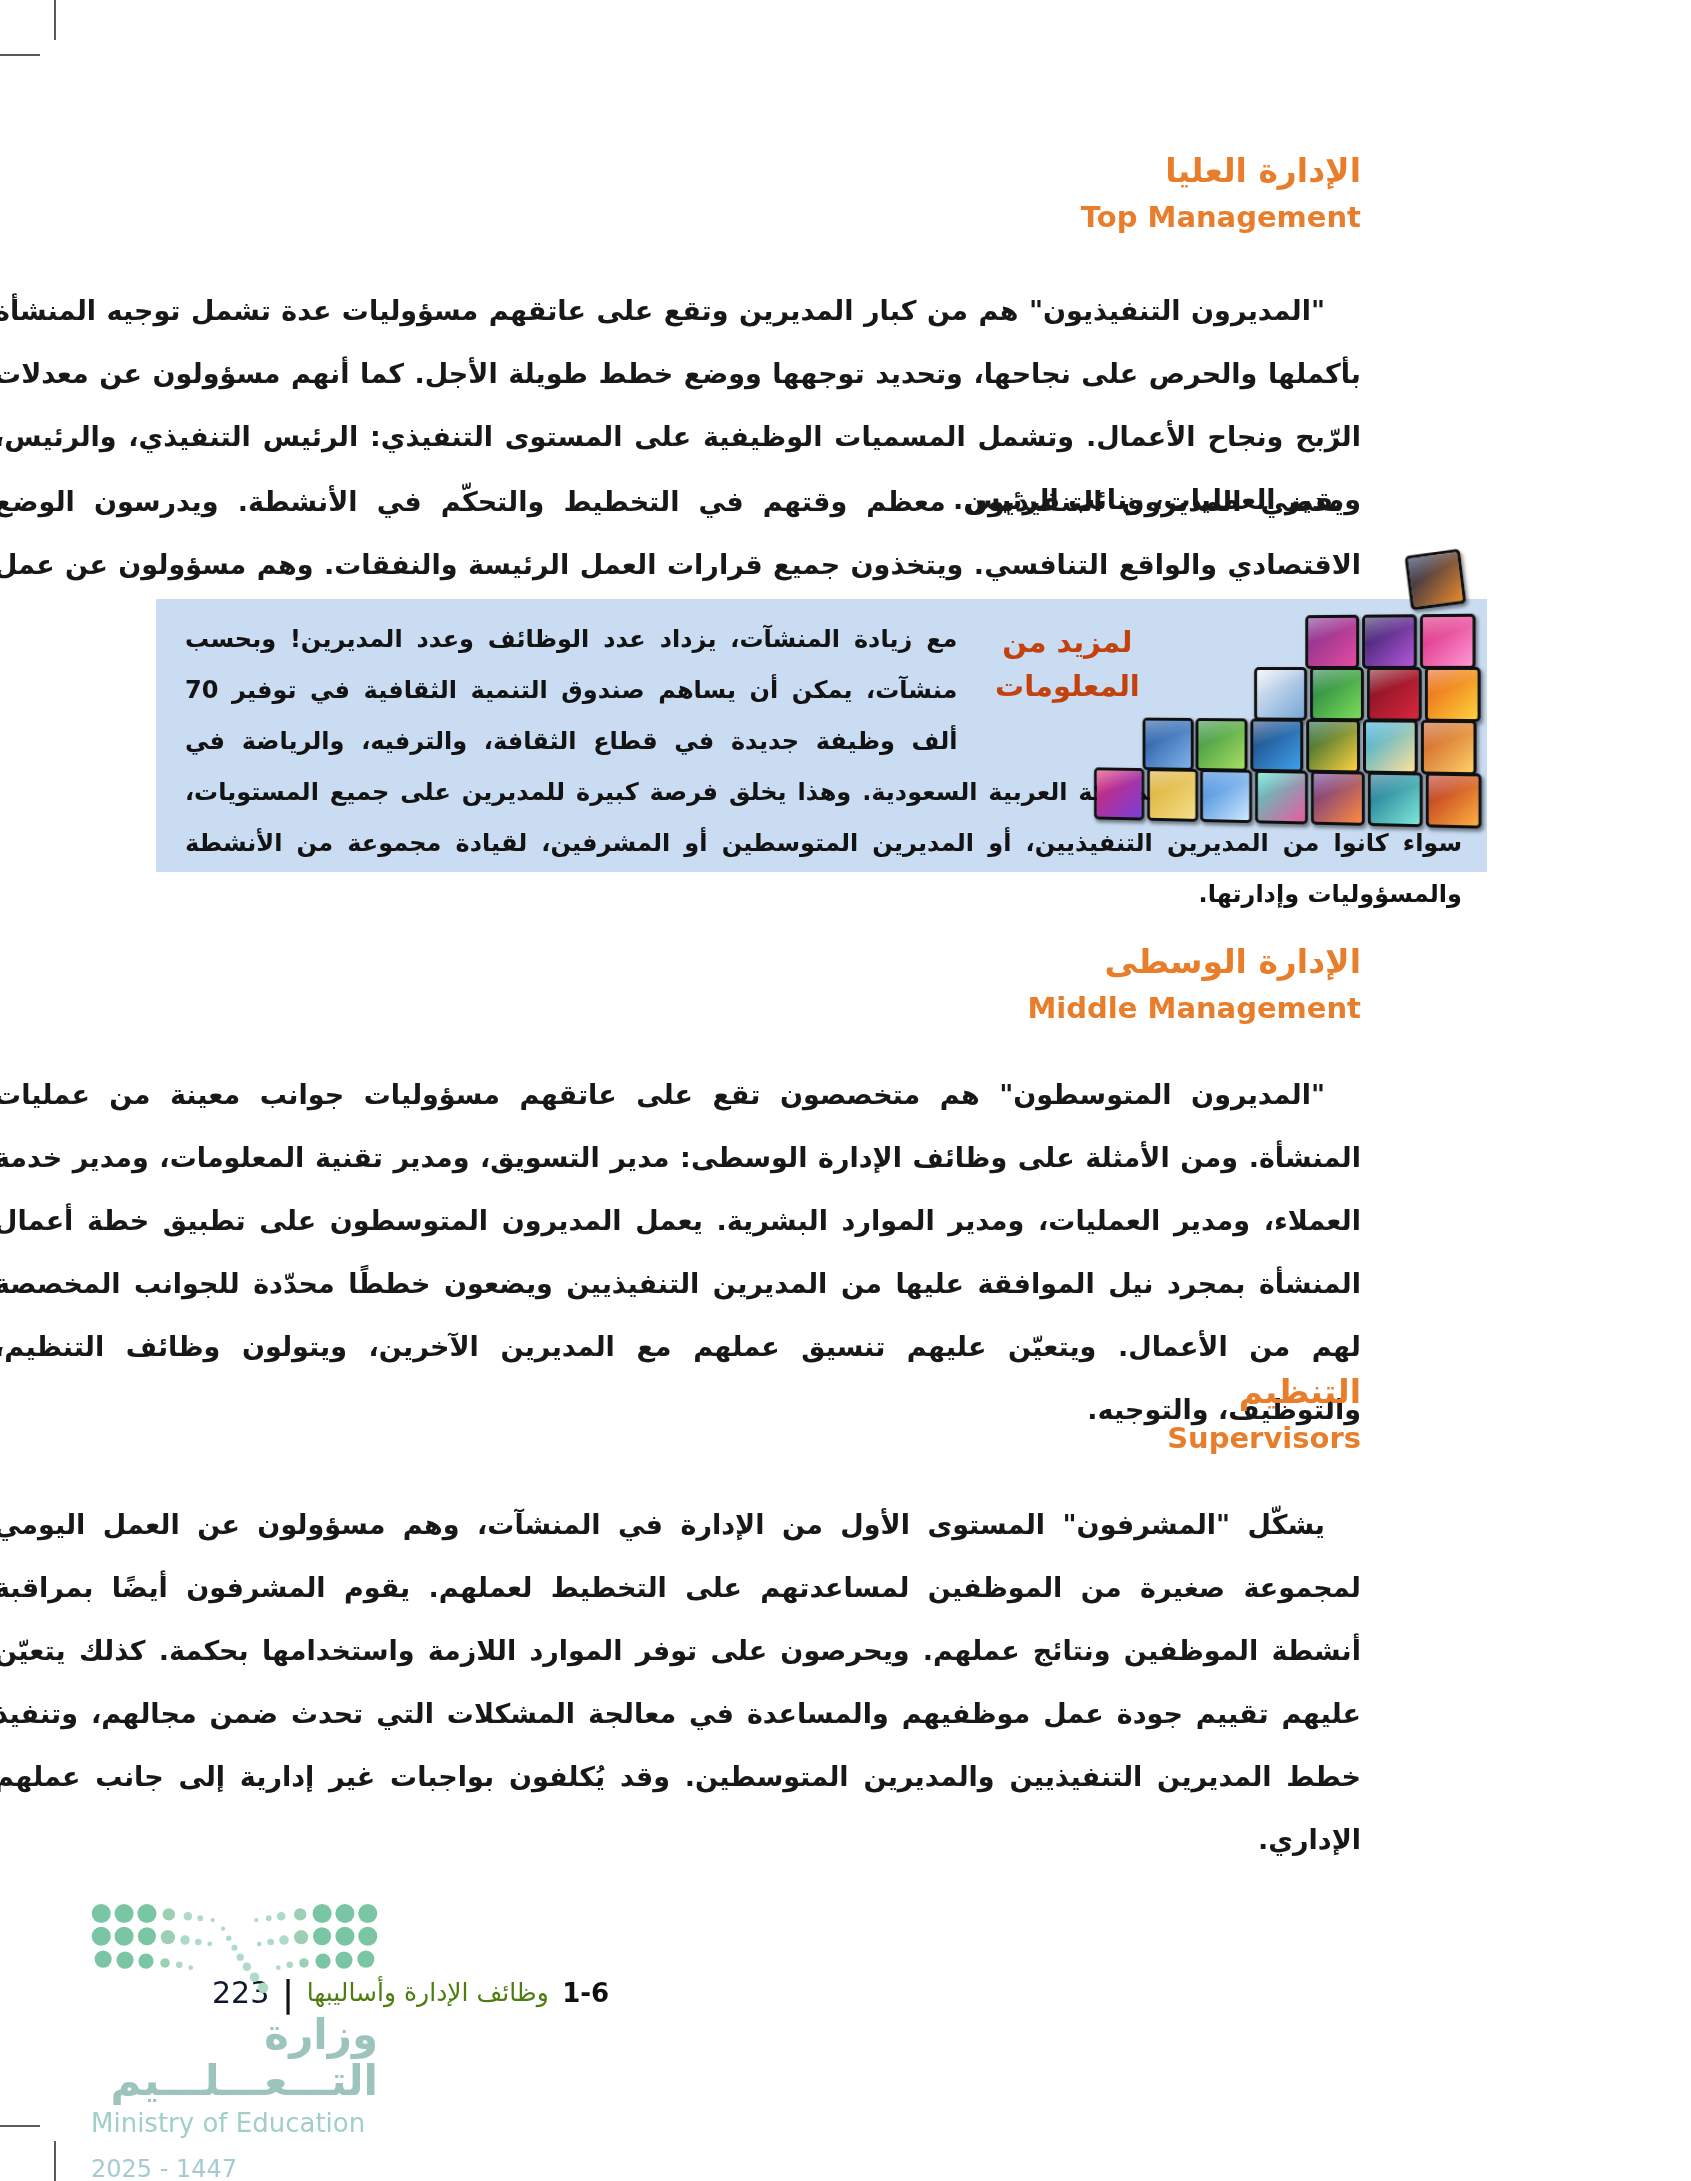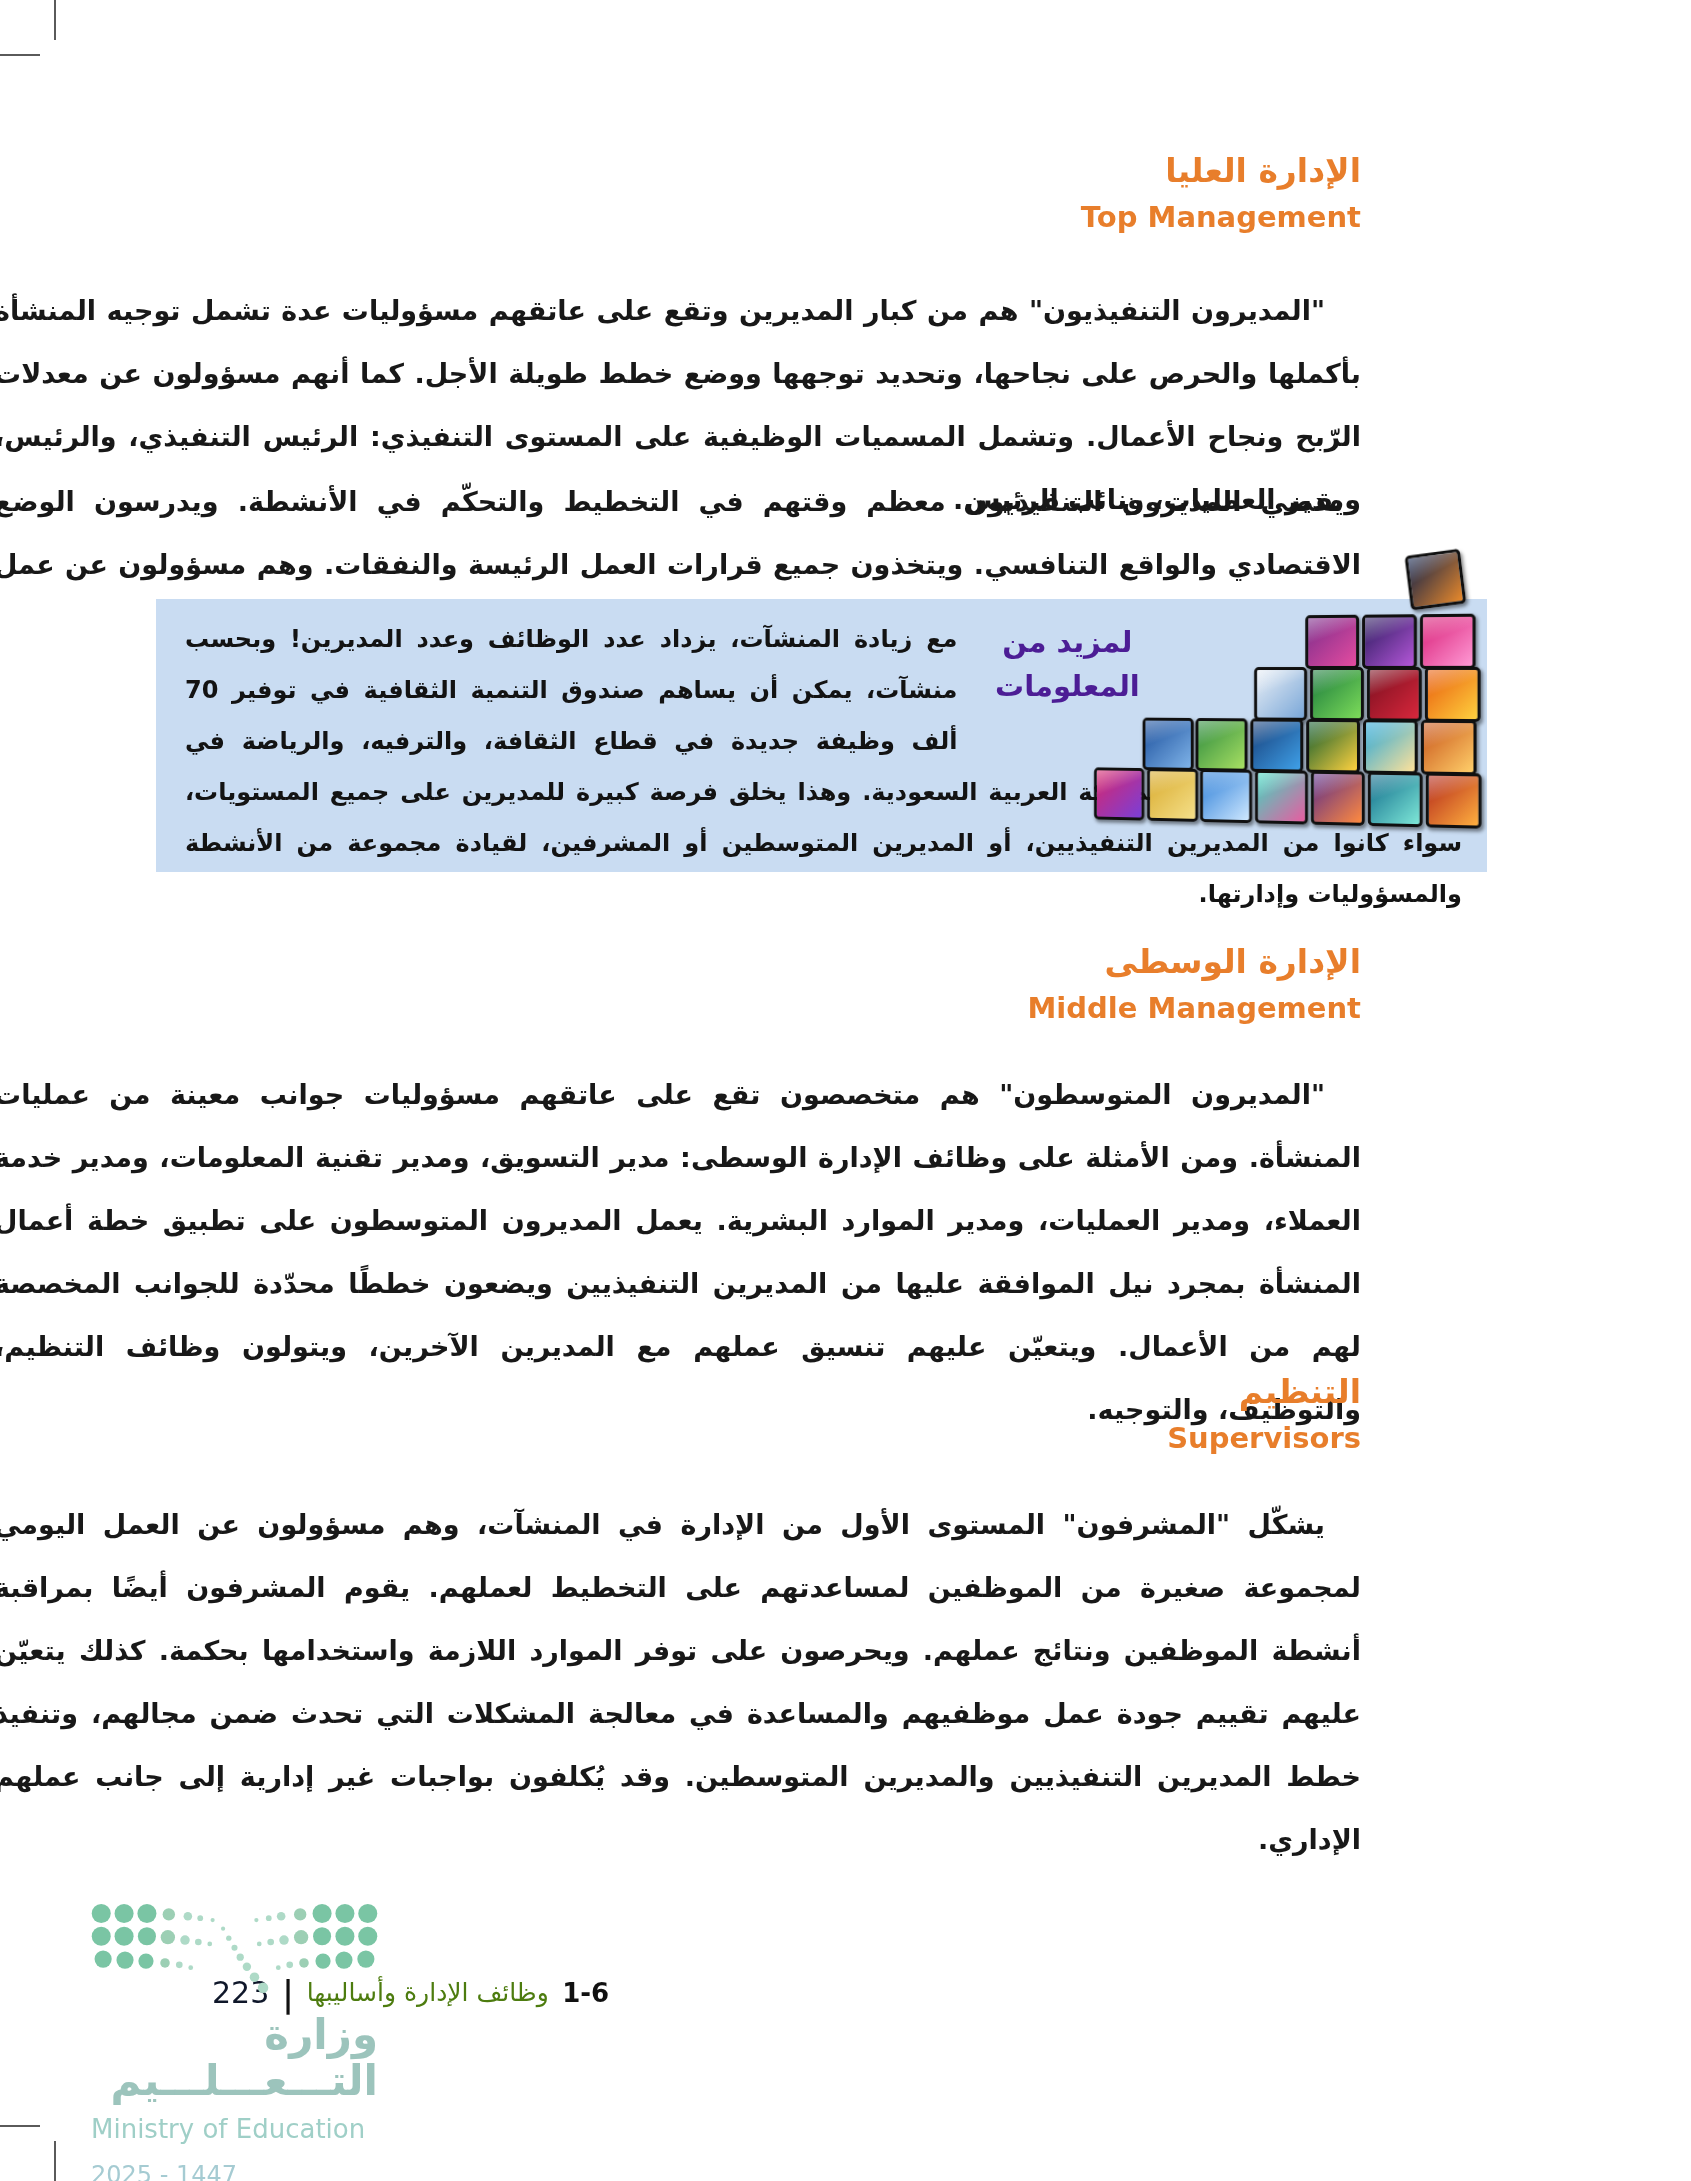--- a/index.html
+++ b/index.html
@@ -18,21 +18,21 @@
   .para{position:absolute;right:163px;width:1367px;direction:rtl;text-align:justify;
         color:#181818;font-size:27px;font-weight:700;line-height:63px;}
   .para.indent{text-indent:36px;}
   .para.small-indent{text-indent:17px;}
 
   
   #info-box{position:absolute;left:156px;top:599px;width:1331px;height:273px;
             background:#C9DCF2;direction:rtl;padding:15.3px 25px 9.6px 29px;box-sizing:border-box;}
   #info-box .box-text{color:#131313;font-size:24px;font-weight:700;line-height:51px;text-align:justify;}
   .box-label{float:right;width:186px;margin:5.7px 5.7px 9.6px 17px;text-align:center;
-             color:#4c1d95;font-size:29px;font-weight:700;line-height:44px;}
+             color:#c2410c;font-size:29px;font-weight:700;line-height:44px;}
   .collage{float:right;width:294px;height:203px;margin:-44px -13.4px 5.7px 15.3px;
            direction:ltr;transform:perspective(669px) rotateY(-6deg);}
   .collage-row{display:flex;justify-content:flex-end;gap:2.9px;margin-top:-1.9px;}
   .collage-row .tile{width:48px;height:48px;border:3.8px solid #101010;border-radius:4.8px;
            box-shadow:1.9px 2.9px 3.8px rgba(0,0,0,.45);position:relative;flex:0 0 auto;}
   .collage-row .tile::after{content:"";position:absolute;inset:0;
            background:linear-gradient(160deg,rgba(255,255,255,.45) 0%,rgba(255,255,255,0) 40%);}
   .row-0{margin-right:13.4px;transform:rotate(-7deg);margin-bottom:-7.6px;position:relative;z-index:2;}
   .row-1{transform:translateX(-1.9px);}
   .row-2{transform:translateX(2.9px);}
@@ -43,21 +43,21 @@
   #footer-line{position:absolute;left:212px;top:1975px;display:flex;align-items:center;
                gap:13.4px;direction:ltr;}
   #footer-line .pageno{color:#0f172a;font-size:30px;font-weight:400;}
   #footer-line .bar{color:#111;font-size:29px;font-weight:700;transform:scaleY(1.25);}
   #footer-line .sec-title{color:#4d7c0f;font-size:25px;font-weight:400;direction:rtl;}
   #footer-line .sec-num{color:#111;font-size:26px;font-weight:800;}
 
   #logo{position:absolute;left:91px;top:1902px;width:287px;}
   #logo .wordmark{color:#9CC4BC;font-size:42px;font-weight:700;direction:rtl;
                   margin-top:7px;letter-spacing:0px;line-height:1.1;}
-  #logo .ministry-en{color:#9FCFC7;font-size:26px;font-weight:400;margin-top:10px;}
+  #logo .ministry-en{color:#9FCFC7;font-size:26px;font-weight:400;margin-top:4px;}
   #logo .years{color:#A5CBD2;font-size:24px;font-weight:400;margin-top:17px;}
 </style>
 </head>
 <body>
 
 <div id="page">
 
   <div class="crop" style="left:54px;top:0;width:1.9px;height:40px;"></div>
   <div class="crop" style="left:0;top:54px;width:40px;height:1.9px;"></div>
   <div class="crop" style="left:1636px;top:0;width:1.9px;height:40px;"></div>

